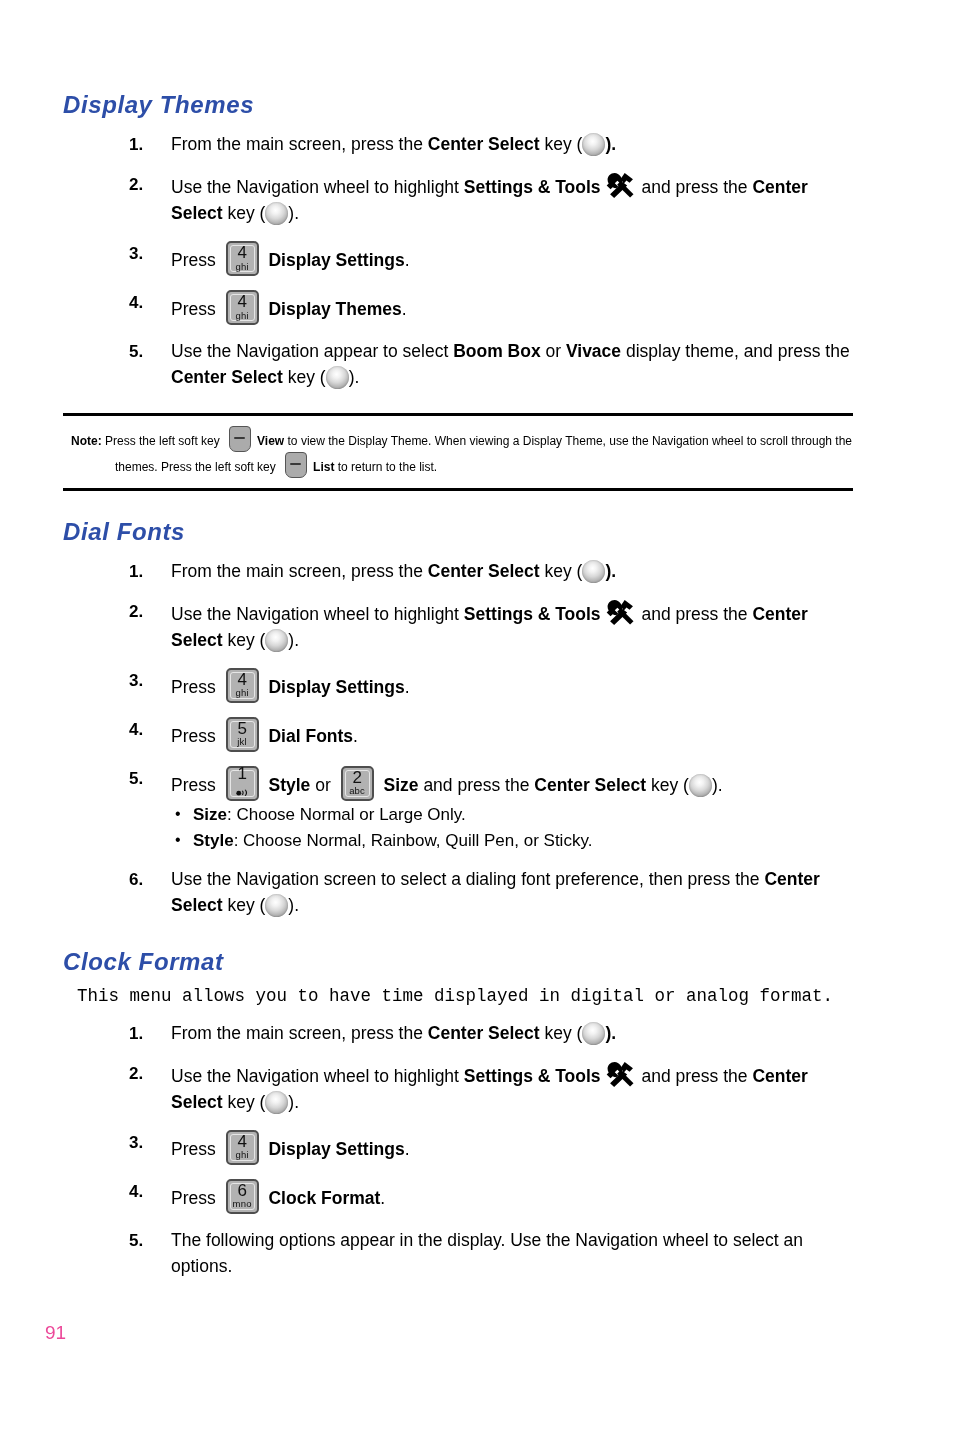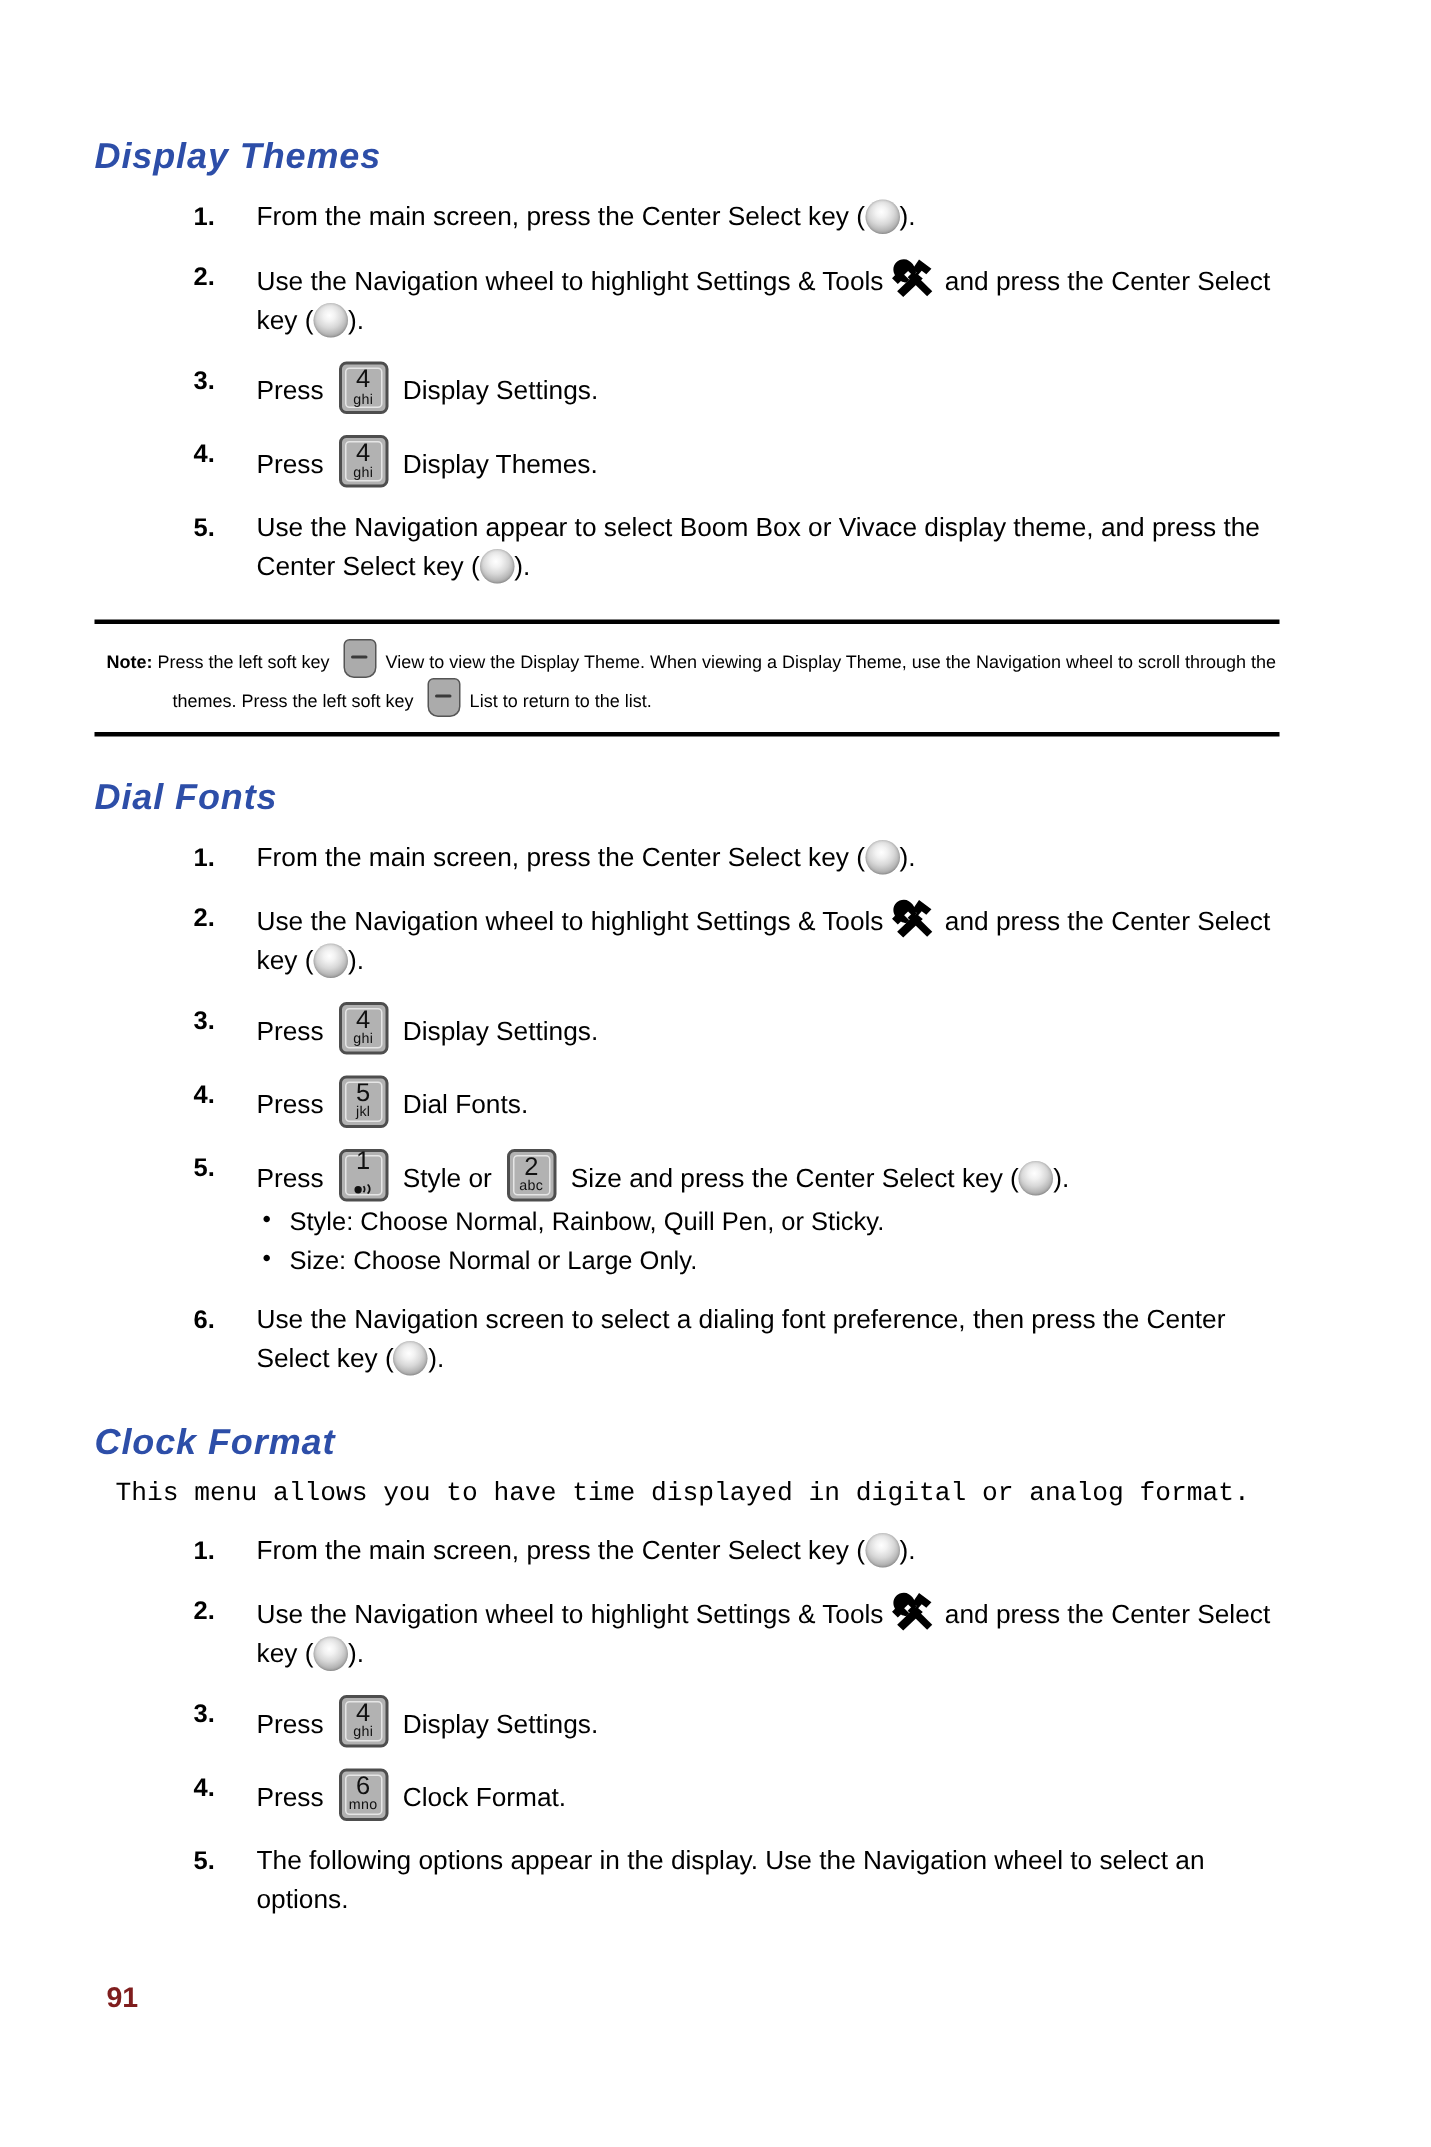--- a/index.html
+++ b/index.html
@@ -63,21 +63,21 @@
   ol.steps > li:last-child { margin-bottom: 0; }
   ol.steps > li > .num {
     position: absolute;
     left: 66px;
     top: 0;
     width: 30px;
     text-align: left;
     font-weight: bold;
     font-size: 17px;
   }
-  .b { font-weight: normal; text-align: center; }
+  .b { font-weight: bold; text-align: center; }
 
   
   ul.sub {
     list-style: none;
     margin: 2px 0 0 0;
     padding: 0;
   }
   ul.sub > li {
     position: relative;
     padding-left: 22px;
@@ -219,25 +219,25 @@
     vertical-align: -7px;
     margin: 0 6px;
   }
   .note-body .softkey::after {
     left: 4px; top: 10px; width: 11px; height: 2.5px;
   }
 
   
   .page-number {
     position: absolute;
-    left: 71px;
+    left: 45px;
     top: 1322px;
     font-size: 19px;
-    color: #7f1d1d;
-    font-weight: bold;
+    color: #ec4899;
+    font-weight: normal;
   }
 
   .sec-gap-1 { height: 28px; }
   .sec-gap-2 { height: 30px; }
 </style>
 </head>
 <body>
 
 <div class="page">
   <div class="content">
@@ -294,22 +294,22 @@
                       <g fill="#111">
                         <circle cx="4" cy="4.2" r="2.6"></circle>
                         <path d="M8.2 1.3 c1.4 0.9 1.4 4.1 0 5.0 l-0.9-0.7 c1.0-0.8 1.0-2.8 0-3.6 Z"></path>
                         <path d="M11.2 0.2 c2.2 1.6 2.2 5.5 0 7.1 l-0.9-0.7 c1.7-1.3 1.7-4.4 0-5.7 Z"></path>
                       </g>
                     </svg></span>
                 </span></span><span> </span><span class="b">Style</span><span> or </span><span class="kp"><span class="inner">
                   <span class="digit">2</span>
                   <span class="letters">abc</span>
                 </span></span><span> </span><span class="b">Size</span><span> and press the </span><span class="b">Center Select</span><span> key (</span><span class="cs-key"></span><span>).</span></span><ul class="sub">
+              <li><span class="b">Size</span><span>: Choose Normal or Large Only.</span></li>
               <li><span class="b">Style</span><span>: Choose Normal, Rainbow, Quill Pen, or Sticky.</span></li>
-              <li><span class="b">Size</span><span>: Choose Normal or Large Only.</span></li>
             </ul></li>
           <li><span class="num">6.</span><span><span>Use the Navigation screen to select a dialing font preference, then press the </span><span class="b">Center Select</span><span> key (</span><span class="cs-key"></span><span>).</span></span></li>
         </ol>
         <div class="sec-gap-2"></div>
         <div class="section-heading tight">Clock Format</div>
         <div class="intro-para">This menu allows you to have time displayed in digital or analog format.</div>
         <ol class="steps">
           <li><span class="num">1.</span><span><span>From the main screen, press the </span><span class="b">Center Select</span><span> key (</span><span class="cs-key"></span><span class="b">).</span></span></li>
           <li><span class="num">2.</span><span><span>Use the Navigation wheel to highlight </span><span class="b">Settings &amp; Tools</span><span class="tools-icon"><svg viewBox="0 0 32 30" width="30" height="27" aria-hidden="true">
                   <g fill="#000">

